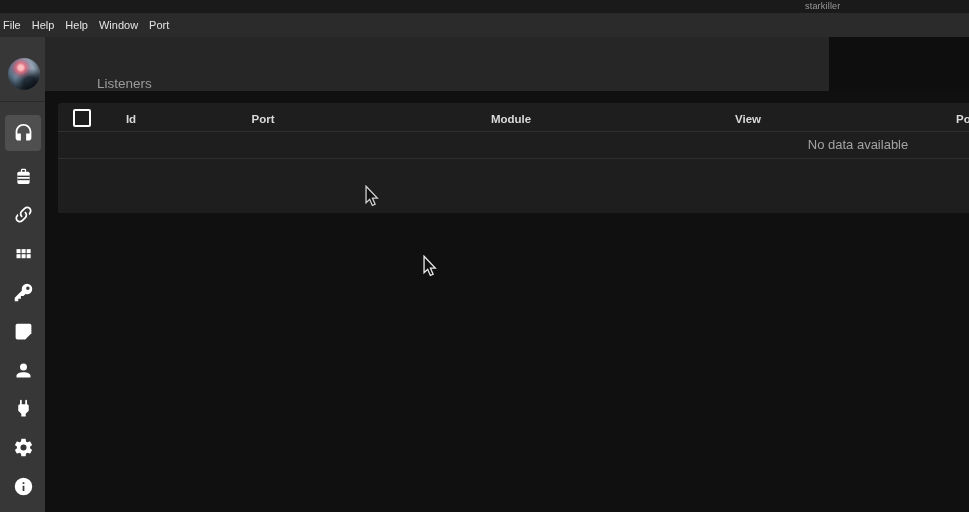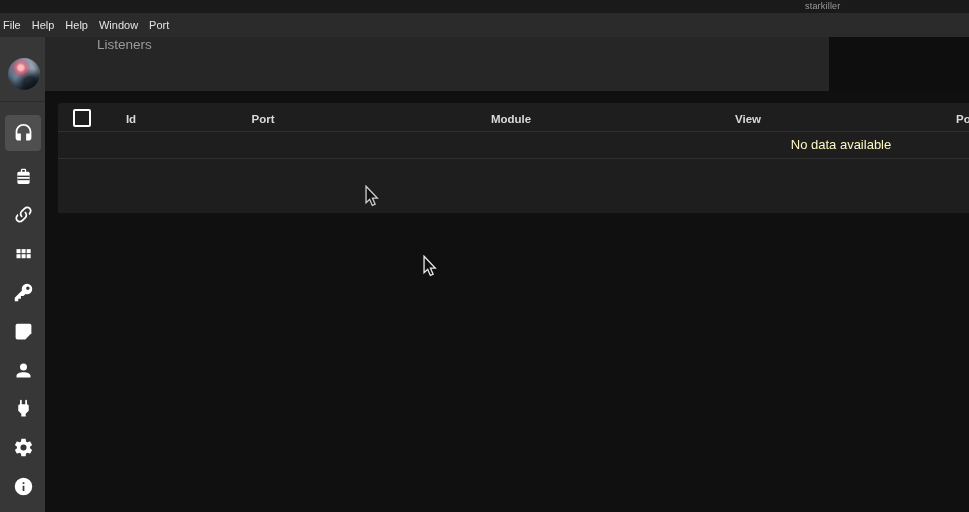--- a/index.html
+++ b/index.html
@@ -24,36 +24,36 @@
             radial-gradient(circle at 62% 28%, #9db0c2 0 28%, #657d92 55%, #2b3946 100%);
           box-shadow: inset -3px -4px 6px rgba(0,0,0,.55); }
   #sidebar-divider { left:0; top:64px; width:45px; height:1px; background:#2a2a2a; }
   .nav-item { left:5px; width:36px; height:36px; border-radius:4px;
               display:flex; align-items:center; justify-content:center; cursor:pointer; }
   .nav-item.selected { background:#4f4f4f; }
   .nav-item svg { width:21px; height:21px; fill:#ffffff; }
 
   
   #toolbar { left:45px; top:37px; width:784px; height:54px; background:#262626;
-             display:flex; align-items:flex-start; }
+             display:flex; align-items:flex-end; }
   #page-title { margin-left:52px; font-size:13.5px; color:#9b9b9b; }
   #main { left:45px; top:91px; width:924px; height:421px; background:#101010; }
 
   
   #card { left:58px; top:103px; width:911px; height:110px; background:#1e1e1e;
           border-radius:4px 0 0 0; overflow:hidden; }
   #select-all { left:15px; top:6px; width:18px; height:18px; border:2px solid #ffffff;
                 border-radius:2px; background:transparent; cursor:pointer; }
   .col-header { top:10px; transform:translateX(-50%); font-size:11.5px; font-weight:700;
                 color:#dadada; white-space:nowrap; cursor:pointer; }
   .col-header.left-anchored { transform:none; }
   .row-divider { left:0; width:911px; height:1px; background:#2f2f2f; }
   
-  #card .rel-empty { left:783px; top:34px; transform:translateX(-50%); font-size:13px;
-                     color:#fef9c3; white-space:nowrap; }
+  #card .rel-empty { left:800px; top:34px; transform:translateX(-50%); font-size:13px;
+                     color:#a3a3a3; white-space:nowrap; }
 
   .cursor svg { display:block; }
 </style>
 </head>
 <body>
 
 <div id="titlebar" class="abs">
   <span id="window-title" class="abs">starkiller</span>
 </div>
 

